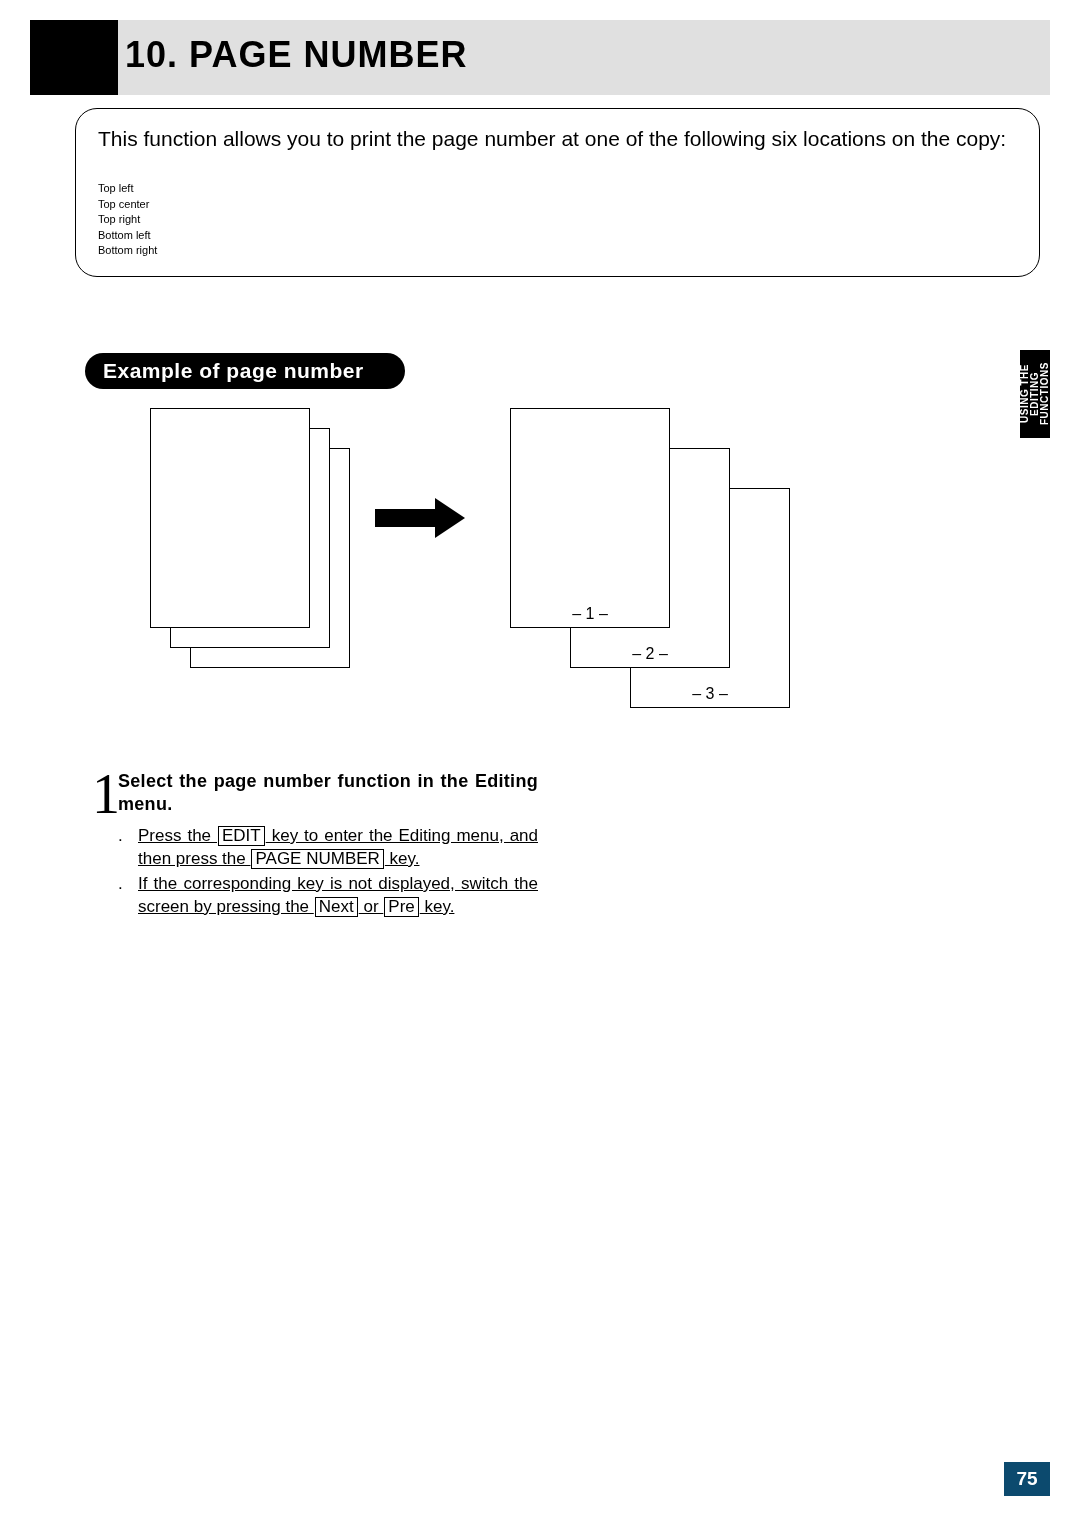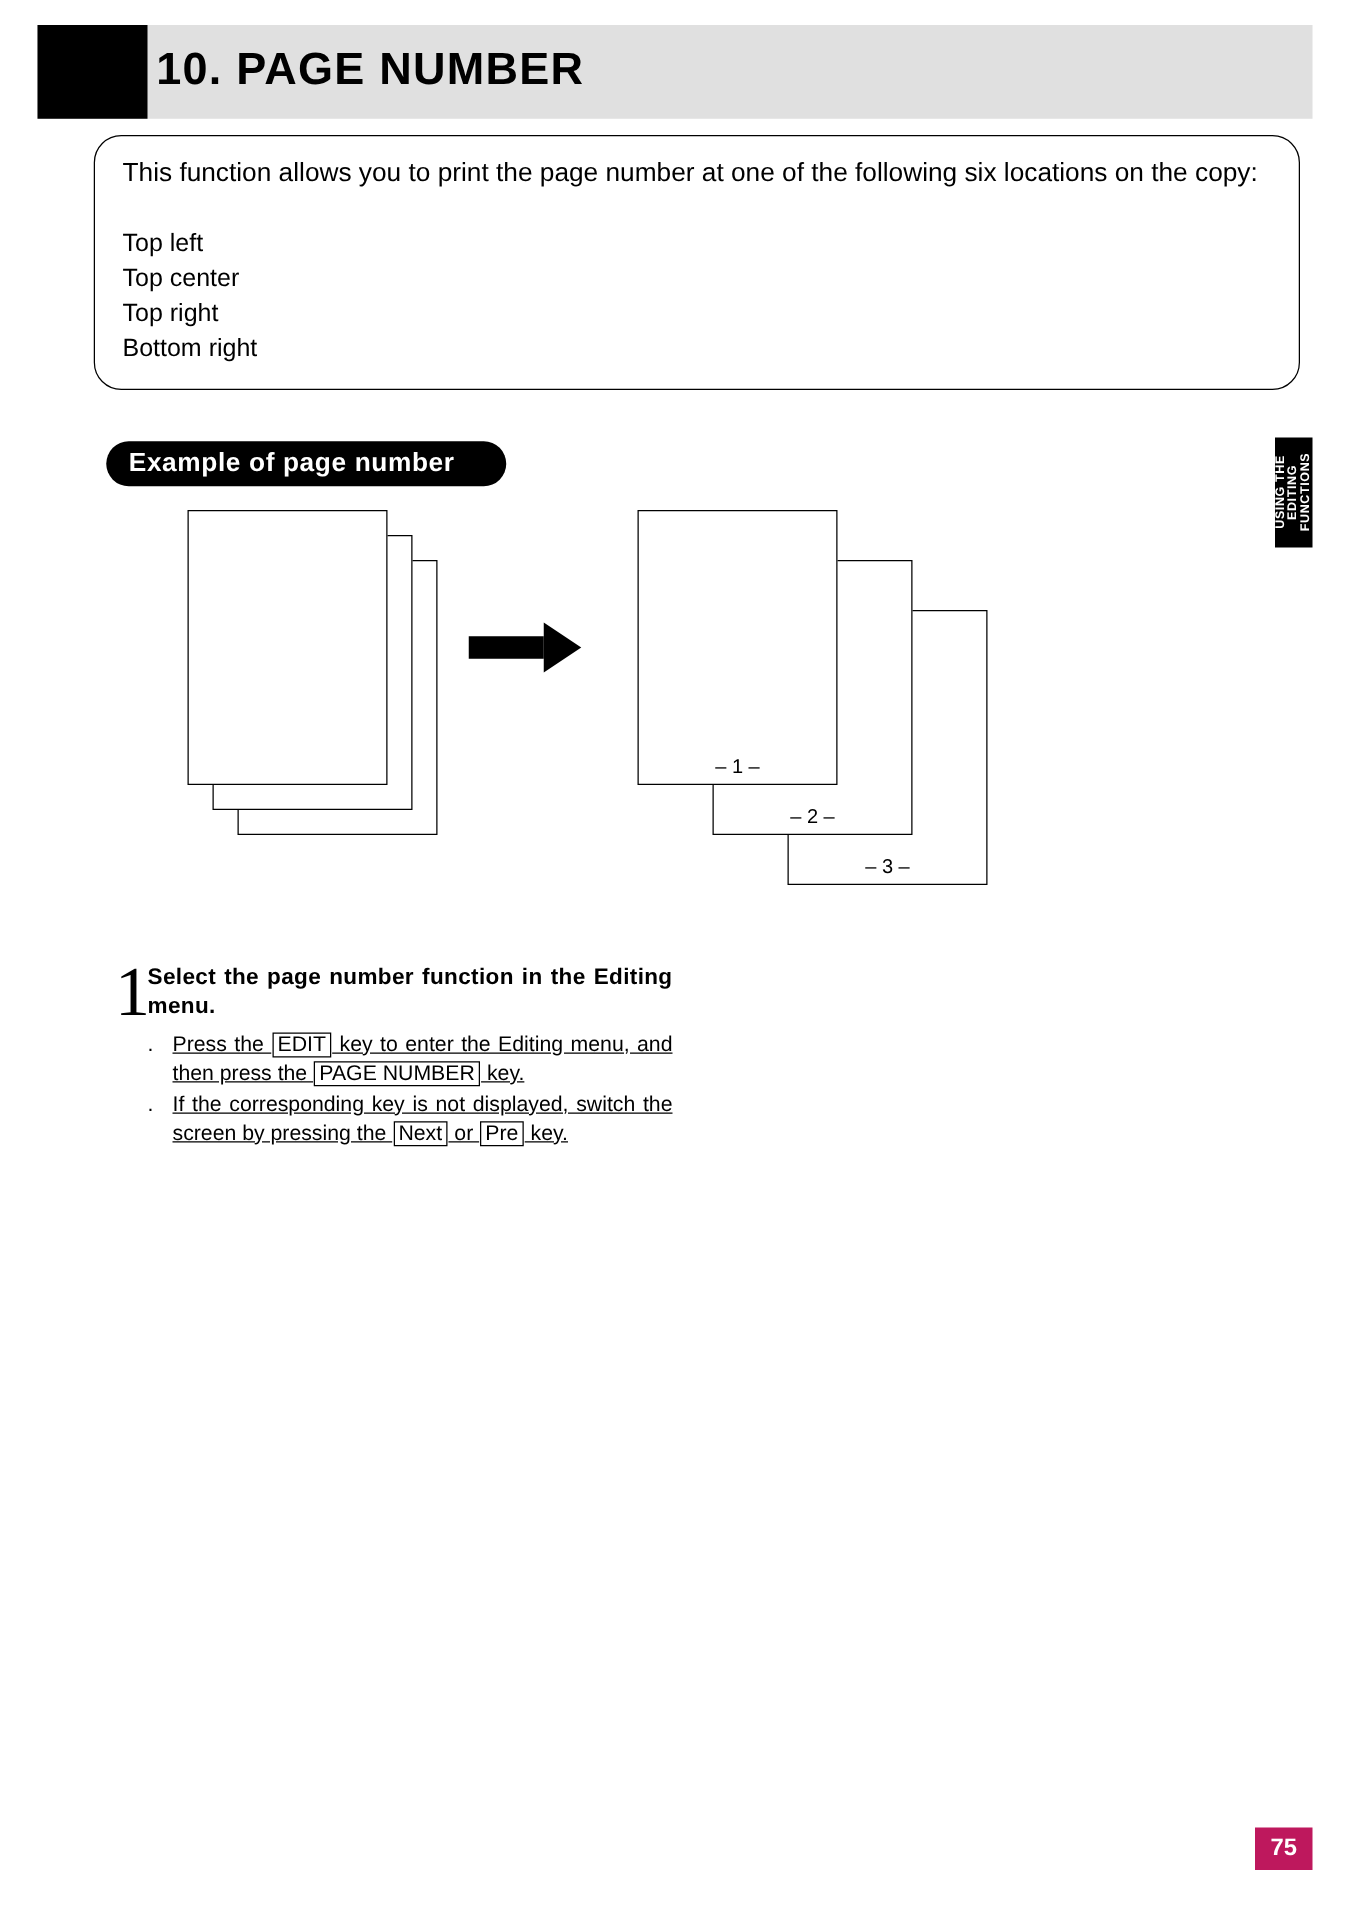--- a/index.html
+++ b/index.html
@@ -45,21 +45,21 @@
     position: absolute;
     left: 75px;
     right: 40px;
     top: 108px;
     border: 1.5px solid #000;
     border-radius: 22px;
     padding: 16px 22px 18px 22px;
     box-sizing: border-box;
   }
   .intro-text { font-size: 21px; line-height: 1.35; }
-  .loc-list { margin-top: 28px; font-size: 20px; line-height: 1.4; }
+  .loc-list { margin-top: 28px; font-size: 11px; line-height: 1.4; }
   .loc-item { display: block; }
 
   .pill {
     position: absolute;
     height: 36px;
     background: #000;
     color: #fff;
     font-size: 21px;
     font-weight: bold;
     border-radius: 18px;
@@ -194,21 +194,21 @@
     margin: 0 1px;
   }
 
   
   .page-num-box {
     position: absolute;
     right: 30px;
     bottom: 30px;
     width: 46px;
     height: 34px;
-    background: #be185d;
+    background: #0c4a6e;
     color: #fff;
     font-size: 19px;
     font-weight: bold;
     display: flex;
     align-items: center;
     justify-content: center;
   }
 </style>
 </head>
 <body>
@@ -218,20 +218,21 @@
   <div class="title-bar"></div>
   <div class="title-black"></div>
   <div class="chapter-title">10. PAGE NUMBER</div>
 
   <div class="round-box">
     <div class="intro-text">This function allows you to print the page number at one of the following six locations on the copy:</div>
     <div class="loc-list">
       <span class="loc-item">Top left</span>
       <span class="loc-item">Top center</span>
       <span class="loc-item">Top right</span>
+      <span class="loc-item">Bottom left</span>
       <span class="loc-item">Bottom right</span>
     </div>
   </div>
 
   <div class="pill" id="pill-example">
     <span>Example of page number</span>
   </div>
 
   <div class="diagram">
 

